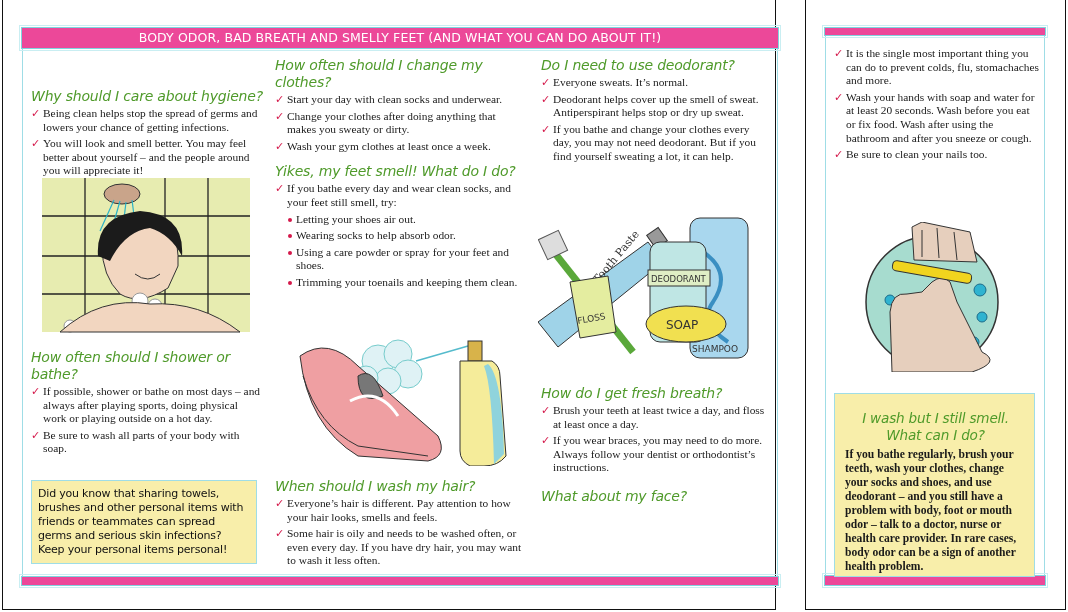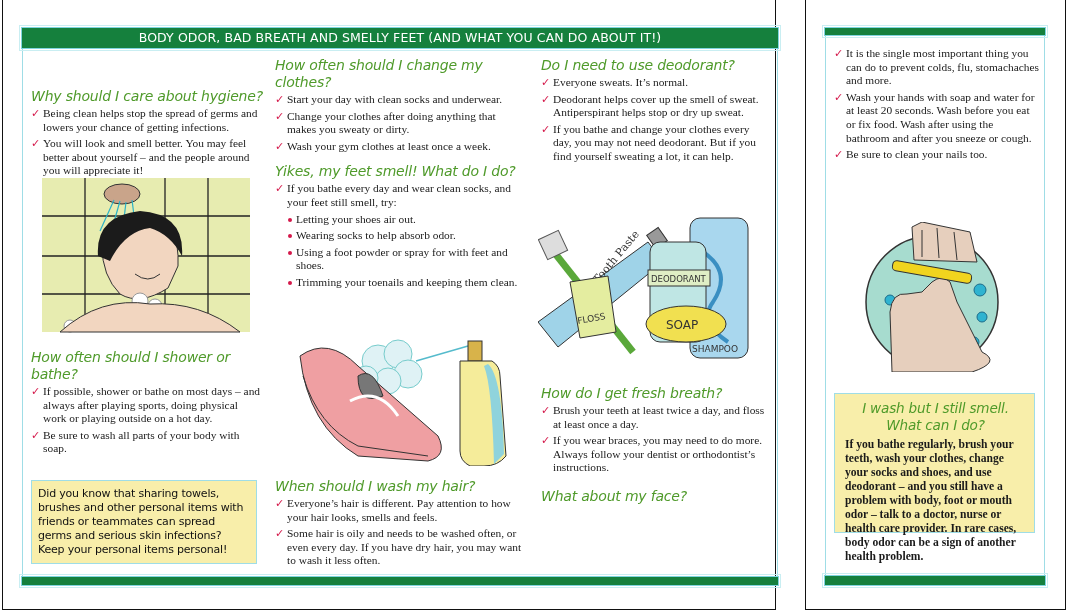--- a/index.html
+++ b/index.html
@@ -2,21 +2,21 @@
 <html><head>
 <meta charset="utf-8">
 <style>
   html, body { margin:0; padding:0; }
   body { width:1068px; height:612px; background:#ffffff; position:relative; overflow:hidden; font-family:"Liberation Serif", serif; color:#1a1a1a; }
   .panel { position:absolute; border:1.5px solid #111; background:#fff; box-sizing:border-box; }
   #panel-left { left:2px; top:0; width:774px; height:610px; border-top:none; }
   #panel-right { left:805px; top:0; width:261px; height:610px; border-top:none; }
 
   .frame { position:absolute; border:1px solid #9fdde6; box-sizing:border-box; }
-  .bar { position:absolute; background:#15803d; border:1px solid #7fd5df; outline:1px solid #c9eef2; outline-offset:1px; box-sizing:border-box; }
+  .bar { position:absolute; background:#ec4899; border:1px solid #7fd5df; outline:1px solid #c9eef2; outline-offset:1px; box-sizing:border-box; }
   .title-bar { color:#fff; font-family:"DejaVu Sans", sans-serif; font-size:12.5px; text-align:center; line-height:20px; letter-spacing:0.1px; }
 
   .col { position:absolute; }
   h3 { margin:0; color:#4f9a2a; font-family:"DejaVu Sans", sans-serif; font-weight:normal; font-style:italic; font-size:14px; line-height:17px; letter-spacing:-0.2px; }
   ul.checks { list-style:none; margin:2px 0 0 0; padding:0; }
   ul.checks > li { position:relative; padding-left:12px; font-size:11.4px; line-height:13.6px; margin-bottom:3px; }
   ul.checks > li::before { content:"\2713"; position:absolute; left:0; top:0; color:#d4184a; font-family:"DejaVu Sans", sans-serif; font-size:11px; font-weight:bold; }
   ul.dots { list-style:none; margin:3px 0 0 0; padding:0; }
   ul.dots li { position:relative; padding-left:9px; font-size:11.4px; line-height:13.6px; margin-bottom:3px; }
   ul.dots li::before { content:""; position:absolute; left:1px; top:5px; width:4px; height:4px; border-radius:50%; background:#d4184a; }
@@ -96,21 +96,21 @@
     <li>Start your day with clean socks and underwear.</li>
     <li>Change your clothes after doing anything that makes you sweaty or dirty.</li>
     <li>Wash your gym clothes at least once a week.</li>
   </ul>
   <h3 style="margin-top:10px;">Yikes, my feet smell! What do I do?</h3>
   <ul class="checks">
     <li><span>If you bathe every day and wear clean socks, and your feet still smell, try:</span>
       <ul class="dots">
         <li>Letting your shoes air out.</li>
         <li>Wearing socks to help absorb odor.</li>
-        <li>Using a foot powder or spray for with feet and shoes.</li>
+        <li>Using a care powder or spray for your feet and shoes.</li>
         <li>Trimming your toenails and keeping them clean.</li>
       </ul>
     </li>
   </ul>
 </div>
 
 <div class="illus" style="left:288px;top:316px;width:228px;height:150px;">
   <svg width="228" height="150" viewBox="0 0 228 150">
     <g fill="#dff2f5" stroke="#7cc">
         <circle cx="90" cy="45" r="16"></circle>
@@ -203,16 +203,16 @@
     <rect x="30" y="45" width="80" height="10" rx="4" fill="#f1d41e" stroke="#333" transform="rotate(10 70 50)"></rect>
     <path d="M50 5 L60 0 L108 10 L115 40 L52 38Z" fill="#e6cfbd" stroke="#333"></path>
     <g stroke="#333" fill="none">
         <path d="M60 8 L60 35"></path>
         <path d="M75 6 L77 36"></path>
         <path d="M92 10 L95 38"></path>
       </g>
   </svg>
 </div>
 
-<div class="note note-right" style="left:834px;top:393px;width:201px;height:140px;padding:6px 8px 0 10px;">
+<div class="note note-right" style="left:834px;top:393px;width:201px;height:184px;padding:16px 8px 0 10px;">
   <h3>I wash but I still smell. What can I do?</h3>
   <p>If you bathe regularly, brush your teeth, wash your clothes, change your socks and shoes, and use deodorant – and you still have a problem with body, foot or mouth odor – talk to a doctor, nurse or health care provider. In rare cases, body odor can be a sign of another health problem.</p>
 </div>
 
 </body></html>

